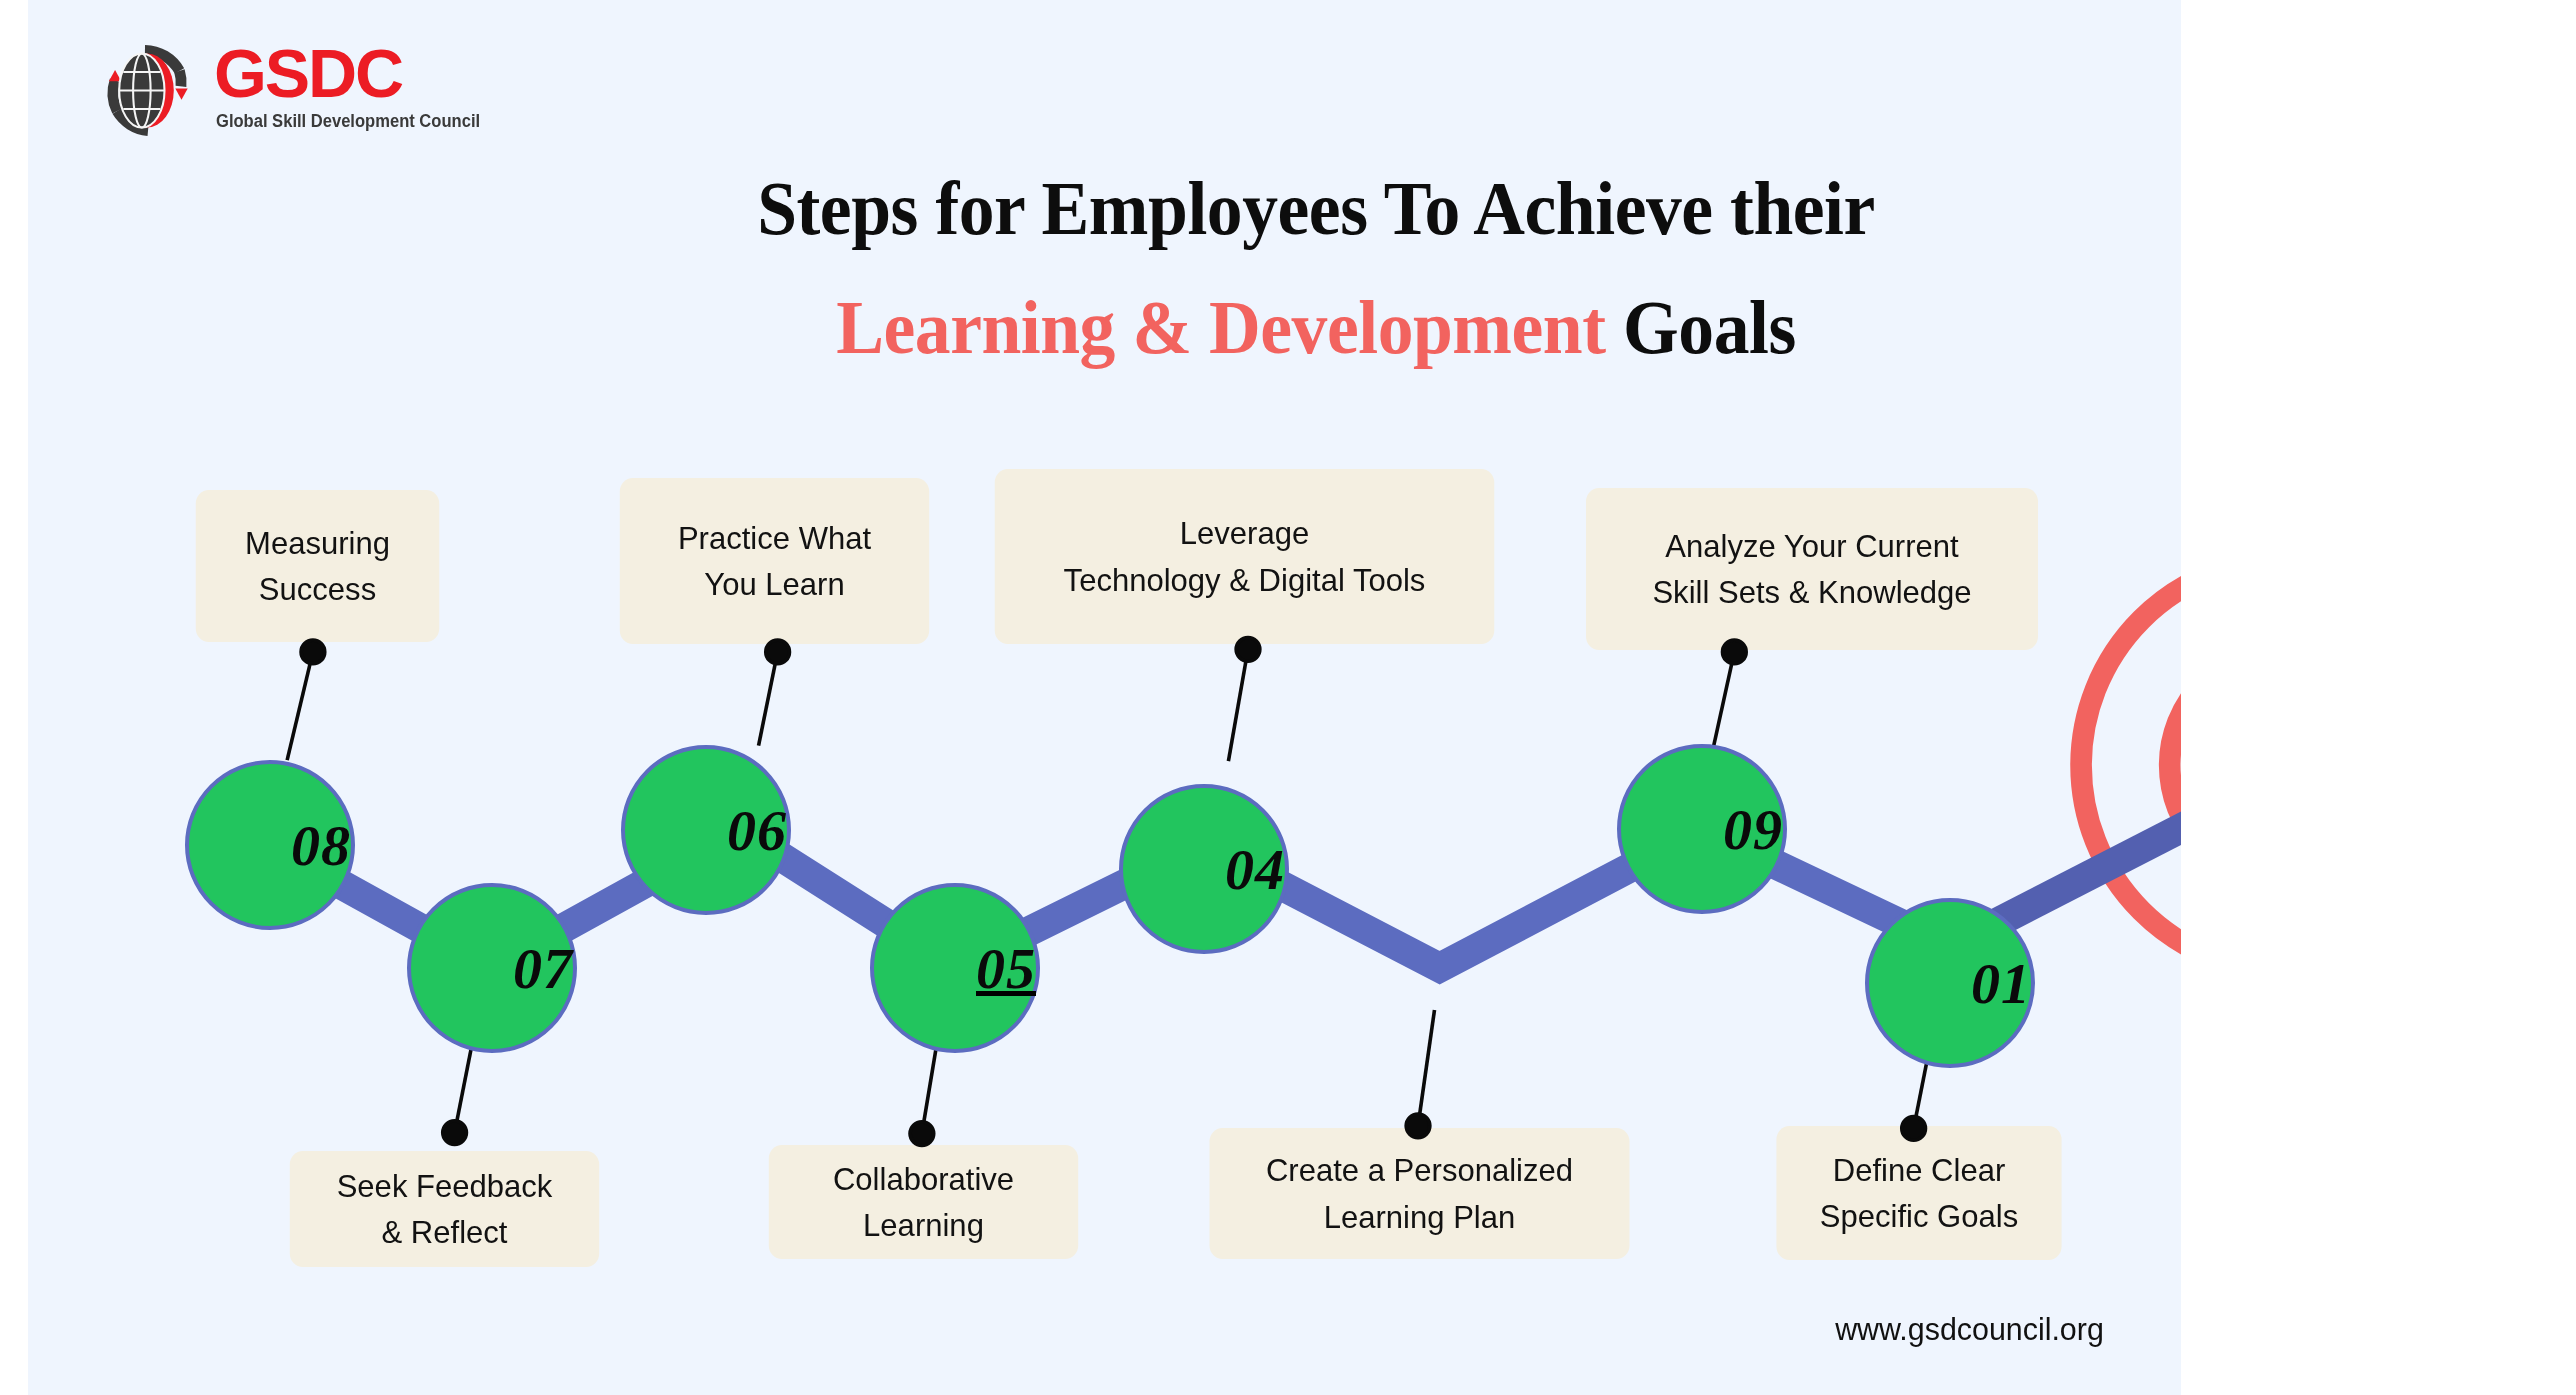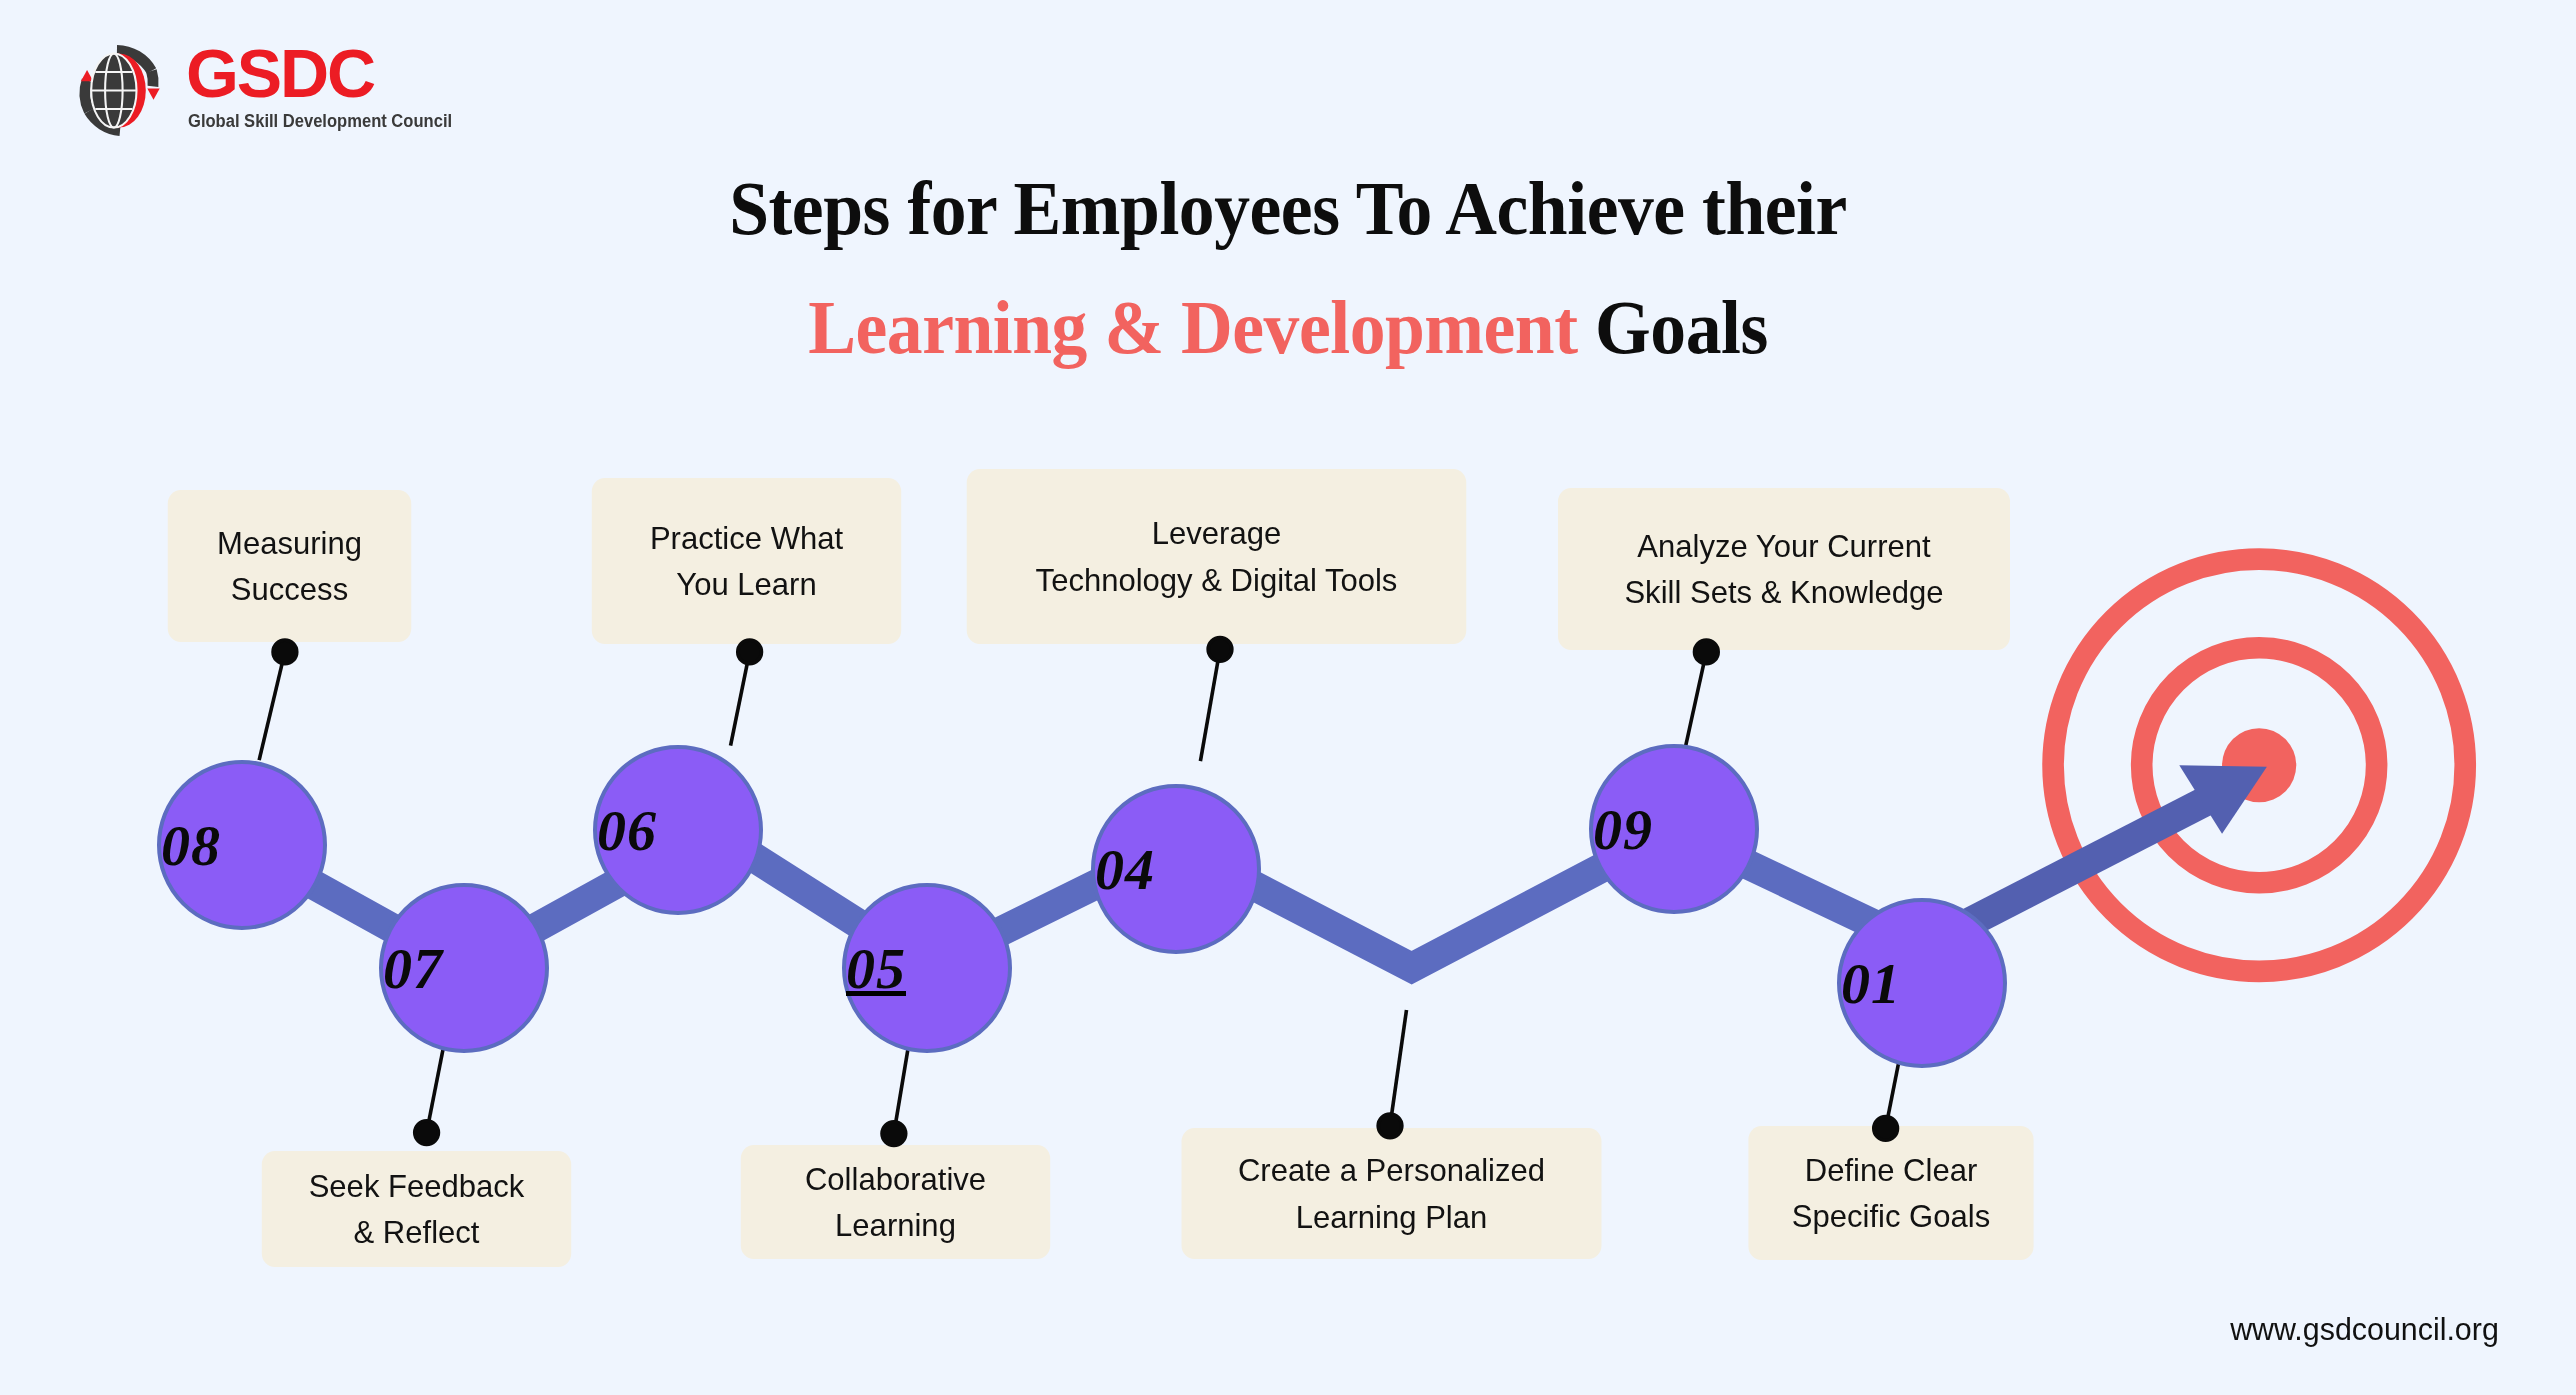--- a/index.html
+++ b/index.html
@@ -2,25 +2,26 @@
 <html style="font-size:8.2px"><head>
 <meta charset="utf-8">
 <style>
   html, body {
     margin: 0;
     padding: 0;
     background: #ffffff;
   }
   #canvas {
     position: relative;
-    width: 2576px;
+    width: 2153px;
     height: 1396px;
     background: #eff5fe;
     overflow: hidden;
     font-family: "Liberation Sans", sans-serif;
+    margin-left: 28px;
   }
 
   
   #logo {
     position: absolute;
     left: 57px;
     top: 39px;
     width: 371px;
     height: 103px;
   }
@@ -84,26 +85,26 @@
     transform: scaleX(0.97);
   }
   .label-box .ln { display: block; white-space: nowrap; }
 
   
   .node {
     position: absolute;
     width: 170px;
     height: 170px;
     border-radius: 50%;
-    background: #8b5cf6;
+    background: #22c55e;
     border: 4.6px solid #5c6cc0;
     box-sizing: border-box;
     display: flex;
     align-items: center;
-    justify-content: flex-start;
+    justify-content: flex-end;
     z-index: 6;
   }
   .node span {
     font-family: "Liberation Serif", serif;
     font-style: italic;
     font-weight: bold;
     font-size: 58px;
     color: #0a0a0a;
     letter-spacing: 1px;
   }

